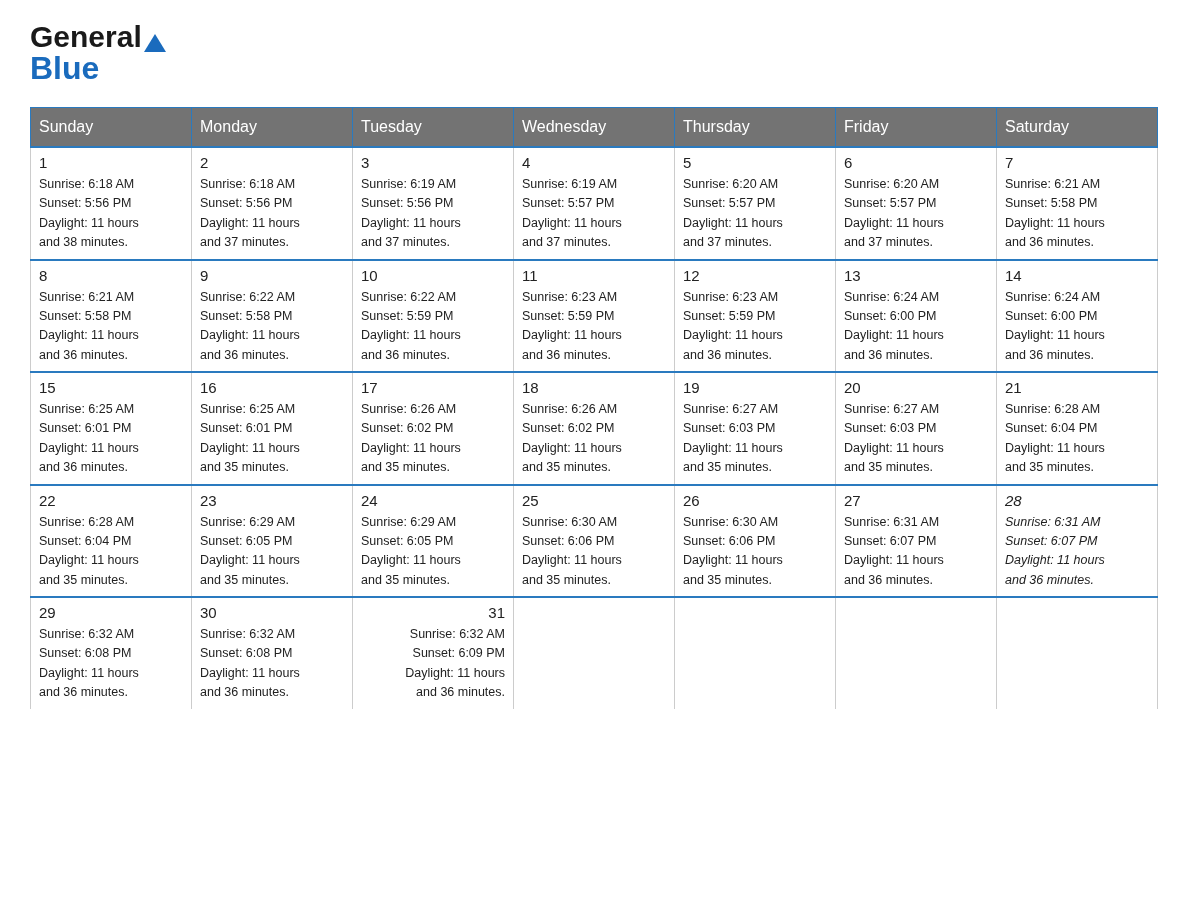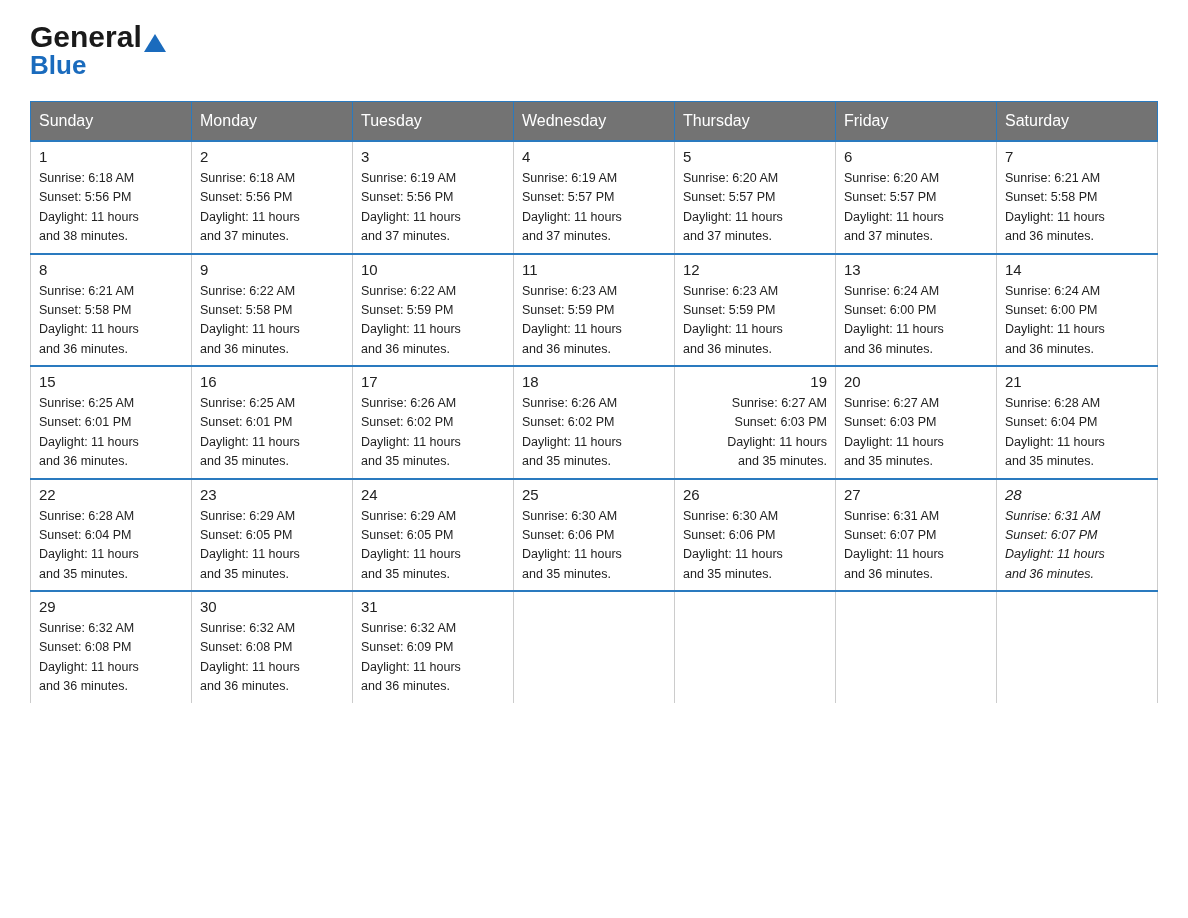--- a/index.html
+++ b/index.html
@@ -93,21 +93,21 @@
 <body>
 
 <div class="header">
   <div class="logo-wrapper">
     <div class="logo-row1">
       <span style="font-size:30px;font-weight:bold;color:#1a1a1a;">General</span>
       <svg width="22" height="22" viewBox="0 0 22 22" style="margin-left:2px;margin-top:-2px;">
         <polygon points="11,2 22,20 0,20" fill="#1a6bbd"></polygon>
       </svg>
     </div>
-    <div style="font-size:26px;font-weight:bold;color:#1a6bbd;margin-top:-4px;">Blue</div>
+    <div style="font-size:32px;font-weight:bold;color:#1a6bbd;margin-top:-4px;">Blue</div>
   </div>
   <div class="title-section">
     <div class="calendar-title"></div>
     <div class="calendar-subtitle"></div>
   </div>
 </div>
 
 <table>
   <thead>
     <tr>
@@ -281,21 +281,21 @@
       </td>
         <td style="border-top: 2px solid rgb(42, 122, 191);">
         <span class="day-number">18</span>
         <div class="day-info">
           Sunrise: 6:26 AM<br>
           Sunset: 6:02 PM<br>
           Daylight: 11 hours<br>
           and 35 minutes.
         </div>
       </td>
-        <td style="border-top: 2px solid rgb(42, 122, 191); text-align: right;">
+        <td style="border-top: 2px solid rgb(42, 122, 191);">
         <span class="day-number">19</span>
         <div class="day-info">
           Sunrise: 6:27 AM<br>
           Sunset: 6:03 PM<br>
           Daylight: 11 hours<br>
           and 35 minutes.
         </div>
       </td>
         <td style="border-top: 2px solid rgb(42, 122, 191);">
         <span class="day-number">20</span>
@@ -393,21 +393,21 @@
       </td>
         <td style="border-top: 2px solid rgb(42, 122, 191);">
         <span class="day-number">30</span>
         <div class="day-info">
           Sunrise: 6:32 AM<br>
           Sunset: 6:08 PM<br>
           Daylight: 11 hours<br>
           and 36 minutes.
         </div>
       </td>
-        <td style="border-top: 2px solid rgb(42, 122, 191);">
+        <td style="border-top: 2px solid rgb(42, 122, 191); text-align: right;">
         <span class="day-number">31</span>
         <div class="day-info">
           Sunrise: 6:32 AM<br>
           Sunset: 6:09 PM<br>
           Daylight: 11 hours<br>
           and 36 minutes.
         </div>
       </td>
         <td class="empty" style="border-top: 2px solid rgb(42, 122, 191);"></td>
         <td class="empty" style="border-top: 2px solid rgb(42, 122, 191);"></td>

